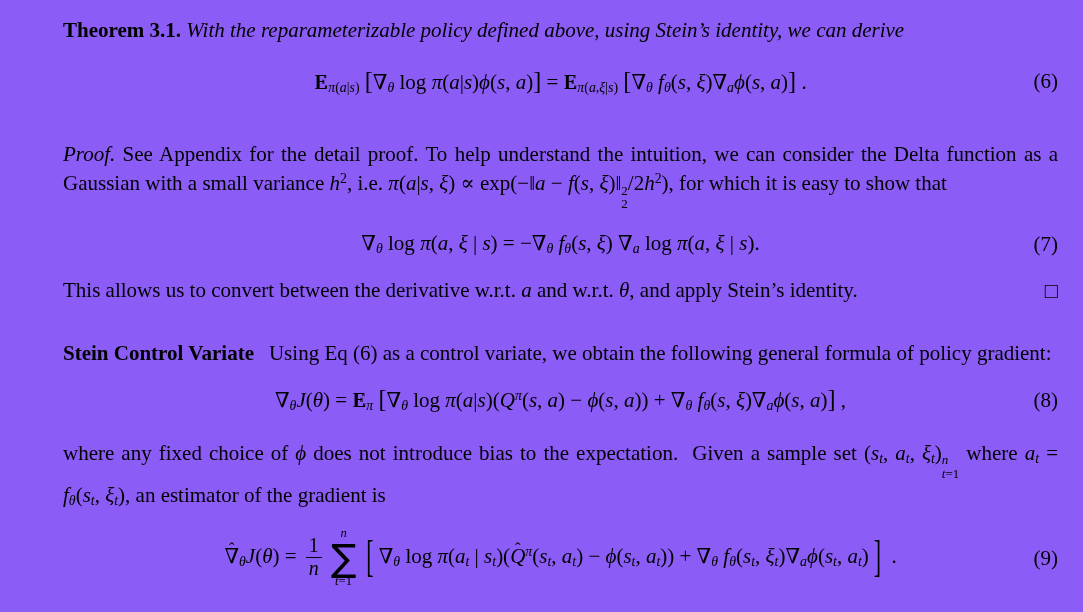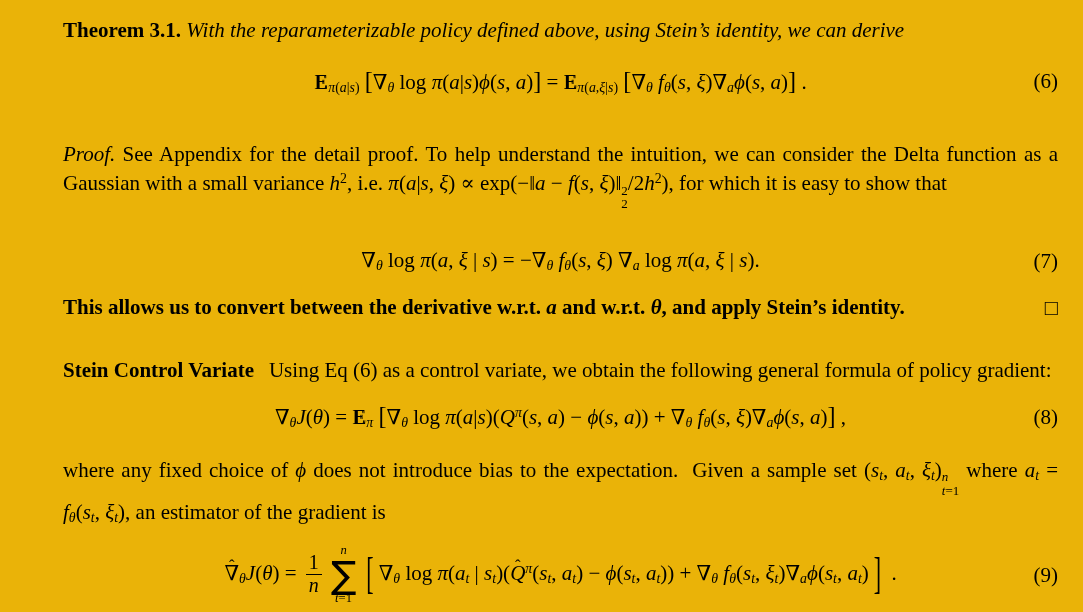--- a/index.html
+++ b/index.html
@@ -1,61 +1,61 @@
 <!DOCTYPE html>
 <html><head>
 <meta charset="utf-8">
 <style>
   * { margin:0; padding:0; box-sizing:border-box; }
   html,body { background:#ffffff; }
   .page {
     position:relative;
     width:1083px; height:612px;
-    background:#eab308; color:#000;
+    background:#8b5cf6; color:#000;
     font-family:"Liberation Serif","DejaVu Serif","DejaVu Sans",serif;
     font-size:21px; line-height:29px;
     overflow:hidden;
   }
   .content { position:absolute; left:63px; top:0; width:995px; }
   .para { text-align:justify; }
   .thm-head { font-weight:bold; }
   .thm-body { font-style:italic; }
   .proof-head { font-style:italic; }
   .stein-head { font-weight:bold; margin-right:15px; }
   i { font-style:italic; }
   sub, sup { font-size:66%; line-height:0; }
   sup { vertical-align:0.5em; }
   sub { vertical-align:-0.22em; }
   
   .eq { position:relative; display:flex; justify-content:center; align-items:center; text-align:center; }
   .eq .lbl { position:absolute; right:0; top:50%; transform:translateY(-50%); }
   .eq .math { display:inline-block; white-space:nowrap; }
   .eq6box { margin-top:17px; min-height:38px; }
-  .eq7box { margin-top:34px; min-height:32px; }
+  .eq7box { margin-top:17px; min-height:32px; }
   .eq8box { margin-top:14px; min-height:36px; }
   .eq9box { margin-top:12px; min-height:72px; }
   .m-thm   { margin-top:16px; }
   .m-proof { margin-top:40px; }
   .m-close { margin-top:16px; }
   .m-stein { margin-top:34px; }
   .m-sample{ margin-top:21px; }
   
   .dE { text-shadow:-1.1px 0 0 currentColor; padding-left:1px; }
   .br { font-size:115%; }
   .br2 { display:inline-block; transform:scaleY(2.05); transform-origin:center; margin:0 5px; font-size:105%; }
   .frac { display:inline-flex; flex-direction:column; align-items:center; vertical-align:middle; margin:0 4px; line-height:1.1; font-size:95%; }
   .frac .fd { border-top:1.4px solid #000; padding:0 3px; }
   .frac .fn { padding:0 2px; }
   .sum { display:inline-flex; flex-direction:column; align-items:center; vertical-align:middle; margin:0 5px; line-height:1; }
   .sum .lim { font-size:60%; line-height:1.1; }
   .sum .sig { font-size:180%; line-height:0.9; font-family:"DejaVu Sans","DejaVu Serif",sans-serif; }
   .ss { display:inline-flex; flex-direction:column; align-items:flex-start; font-size:62%; line-height:1.05; vertical-align:-0.35em; }
   .hat { position:relative; display:inline-block; }
   .hat .mark { position:absolute; top:-0.45em; left:50%; transform:translateX(-50%); font-size:80%; }
-  .qedline { display:flex; justify-content:space-between; align-items:flex-start; text-align:left;font-weight:bold; }
+  .qedline { display:flex; justify-content:space-between; align-items:flex-start; text-align:left; }
   .qed { font-size:22px; }
 </style>
 </head>
 <body>
 
 <div class="page">
   <div class="content">
 
     <p class="para m-thm"><b class="thm-head">Theorem 3.1.</b> <i class="thm-body">With the reparameterizable policy defined above, using Stein’s identity, we can derive</i></p>
 

